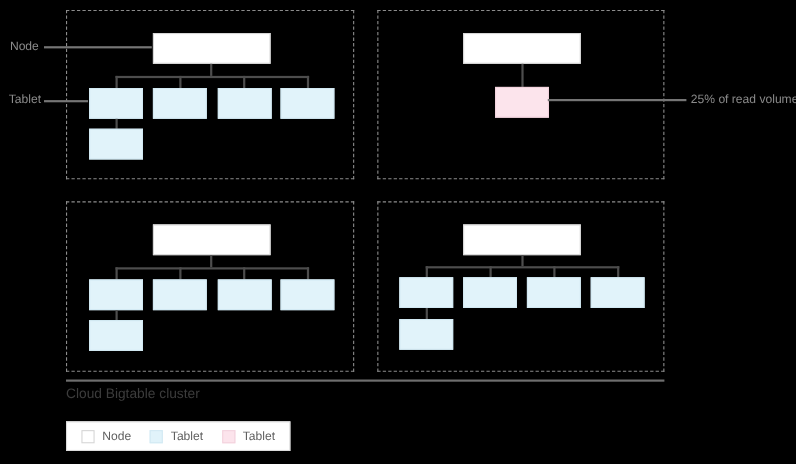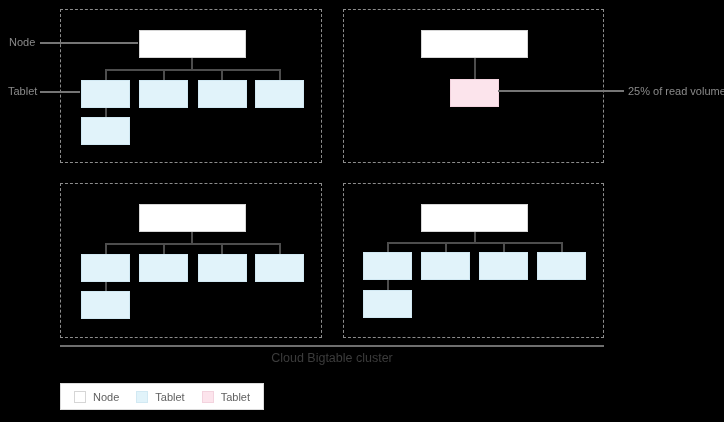--- a/index.html
+++ b/index.html
@@ -65,21 +65,20 @@
   }
   .cluster-line {
     position: absolute;
     height: 2px;
     background: var(--cluster-line, #6e6e6e);
   }
   .caption {
     position: absolute;
     font-size: 12.5px;
     color: var(--caption-text, #3c3c3c);
-    text-align: center;
   }
   .legend {
     position: absolute;
     display: inline-flex;
     align-items: center;
     height: 27px;
     padding: 0 13px;
     gap: 17px;
     background: var(--legend-bg, #fff);
     border: 1px solid var(--legend-border, #dcdcdc);

